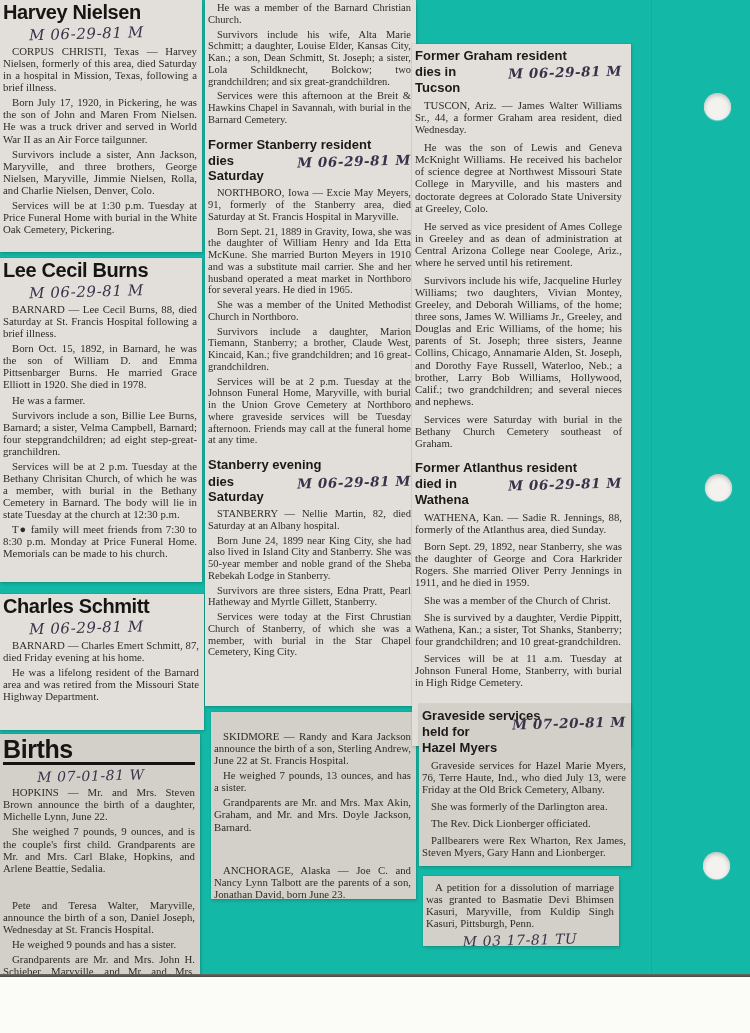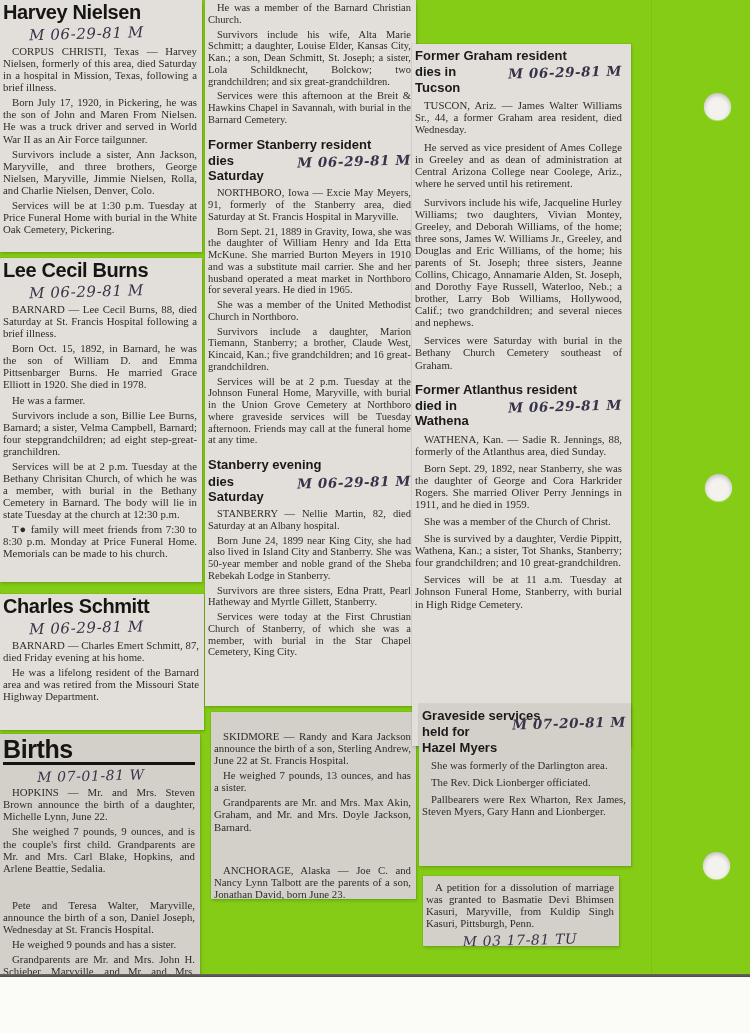--- a/index.html
+++ b/index.html
@@ -1,17 +1,17 @@
 <!DOCTYPE html>
 <html><head>
 <meta charset="utf-8">
 <style>
   html,body{margin:0;padding:0;}
   body{width:750px;height:1033px;overflow:hidden;background:#fbfbf9;}
-  #page{position:relative;width:750px;height:1033px;background:#84cc16;
+  #page{position:relative;width:750px;height:1033px;background:#14b8a6;
         font-family:"Liberation Serif",serif;overflow:hidden;}
   #page::before{content:"";position:absolute;left:651px;top:0;width:1px;height:975px;
         background:rgba(0,0,0,0.05);}
   .clip{position:absolute;overflow:hidden;color:#2c2927;background:#e2dfda;
         box-shadow:0 0 0 1px rgba(0,0,0,0.05),1px 2px 3px rgba(0,0,0,0.14);
         padding:2px 5px 2px 3px;box-sizing:border-box;}
   .clip.dark{background:#d3d0c9;}
   .np{margin:0 0 3px;text-indent:9px;text-align:justify;
       font-size:10.8px;line-height:1.12;color:#2e2b28;}
   .col-mid .np{font-size:10.5px;line-height:1.12;}
@@ -138,20 +138,21 @@
   </div>
 
   <div class="clip" style="left:412px;top:0;width:219px;height:702px;padding-right:9px;margin-top:44px;">
     <div class="np-sub" style="margin-top:2px;">Former Graham resident</div>
     <div class="np-sub2">
       <span>dies in Tucson</span>
       <span class="hand hand-inline">M 06-29-81 M</span>
     </div>
     <div>
         <p class="np" style="margin-bottom:6px;">TUSCON, Ariz. — James Walter Williams Sr., 44, a former Graham area resident, died Wednesday.</p>
+        <p class="np" style="margin-bottom:6px;">He was the son of Lewis and Geneva McKnight Williams. He received his bachelor of science degree at Northwest Missouri State College in Maryville, and his masters and doctorate degrees at Colorado State University at Greeley, Colo.</p>
         <p class="np" style="margin-bottom:6px;">He served as vice president of Ames College in Greeley and as dean of administration at Central Arizona College near Coolege, Ariz., where he served until his retirement.</p>
         <p class="np" style="margin-bottom:6px;">Survivors include his wife, Jacqueline Hurley Williams; two daughters, Vivian Montey, Greeley, and Deborah Williams, of the home; three sons, James W. Williams Jr., Greeley, and Douglas and Eric Williams, of the home; his parents of St. Joseph; three sisters, Jeanne Collins, Chicago, Annamarie Alden, St. Joseph, and Dorothy Faye Russell, Waterloo, Neb.; a brother, Larry Bob Williams, Hollywood, Calif.; two grandchildren; and several nieces and nephews.</p>
         <p class="np" style="margin-bottom:6px;font-family:Liberation Serif, serif;">Services were Saturday with burial in the Bethany Church Cemetery southeast of Graham.</p>
       </div>
 
     <div class="np-sub">Former Atlanthus resident</div>
     <div class="np-sub2">
       <span>died in Wathena</span>
       <span class="hand hand-inline">M 06-29-81 M</span>
     </div>
@@ -164,20 +165,21 @@
       </div>
   </div>
 
   <div class="clip dark" style="left:419px;top:704px;width:212px;height:162px;">
     <div class="np-sub" style="margin-top:2px;">Graveside services</div>
     <div class="np-sub2">
       <span>held for Hazel Myers</span>
       <span class="hand hand-inline" style="top:-8px;">M 07-20-81 M</span>
     </div>
     <div>
+        <p class="np" style="margin-bottom:5px;">Graveside services for Hazel Marie Myers, 76, Terre Haute, Ind., who died July 13, were Friday at the Old Brick Cemetery, Albany.</p>
         <p class="np" style="margin-bottom:5px;">She was formerly of the Darlington area.</p>
         <p class="np" style="margin-bottom:5px;">The Rev. Dick Lionberger officiated.</p>
         <p class="np" style="margin-bottom:5px;">Pallbearers were Rex Wharton, Rex James, Steven Myers, Gary Hann and Lionberger.</p>
       </div>
   </div>
 
   <div class="clip dark" style="left:423px;top:876px;width:196px;height:70px;padding-top:5px;">
     <p class="np">A petition for a dissolution of marriage was granted to Basmatie Devi Bhimsen Kasuri, Maryville, from Kuldip Singh Kasuri, Pittsburgh, Penn.</p>
     <div class="hand" style="font-size:14px;text-align:center;">M 03 17-81 TU</div>
   </div>

